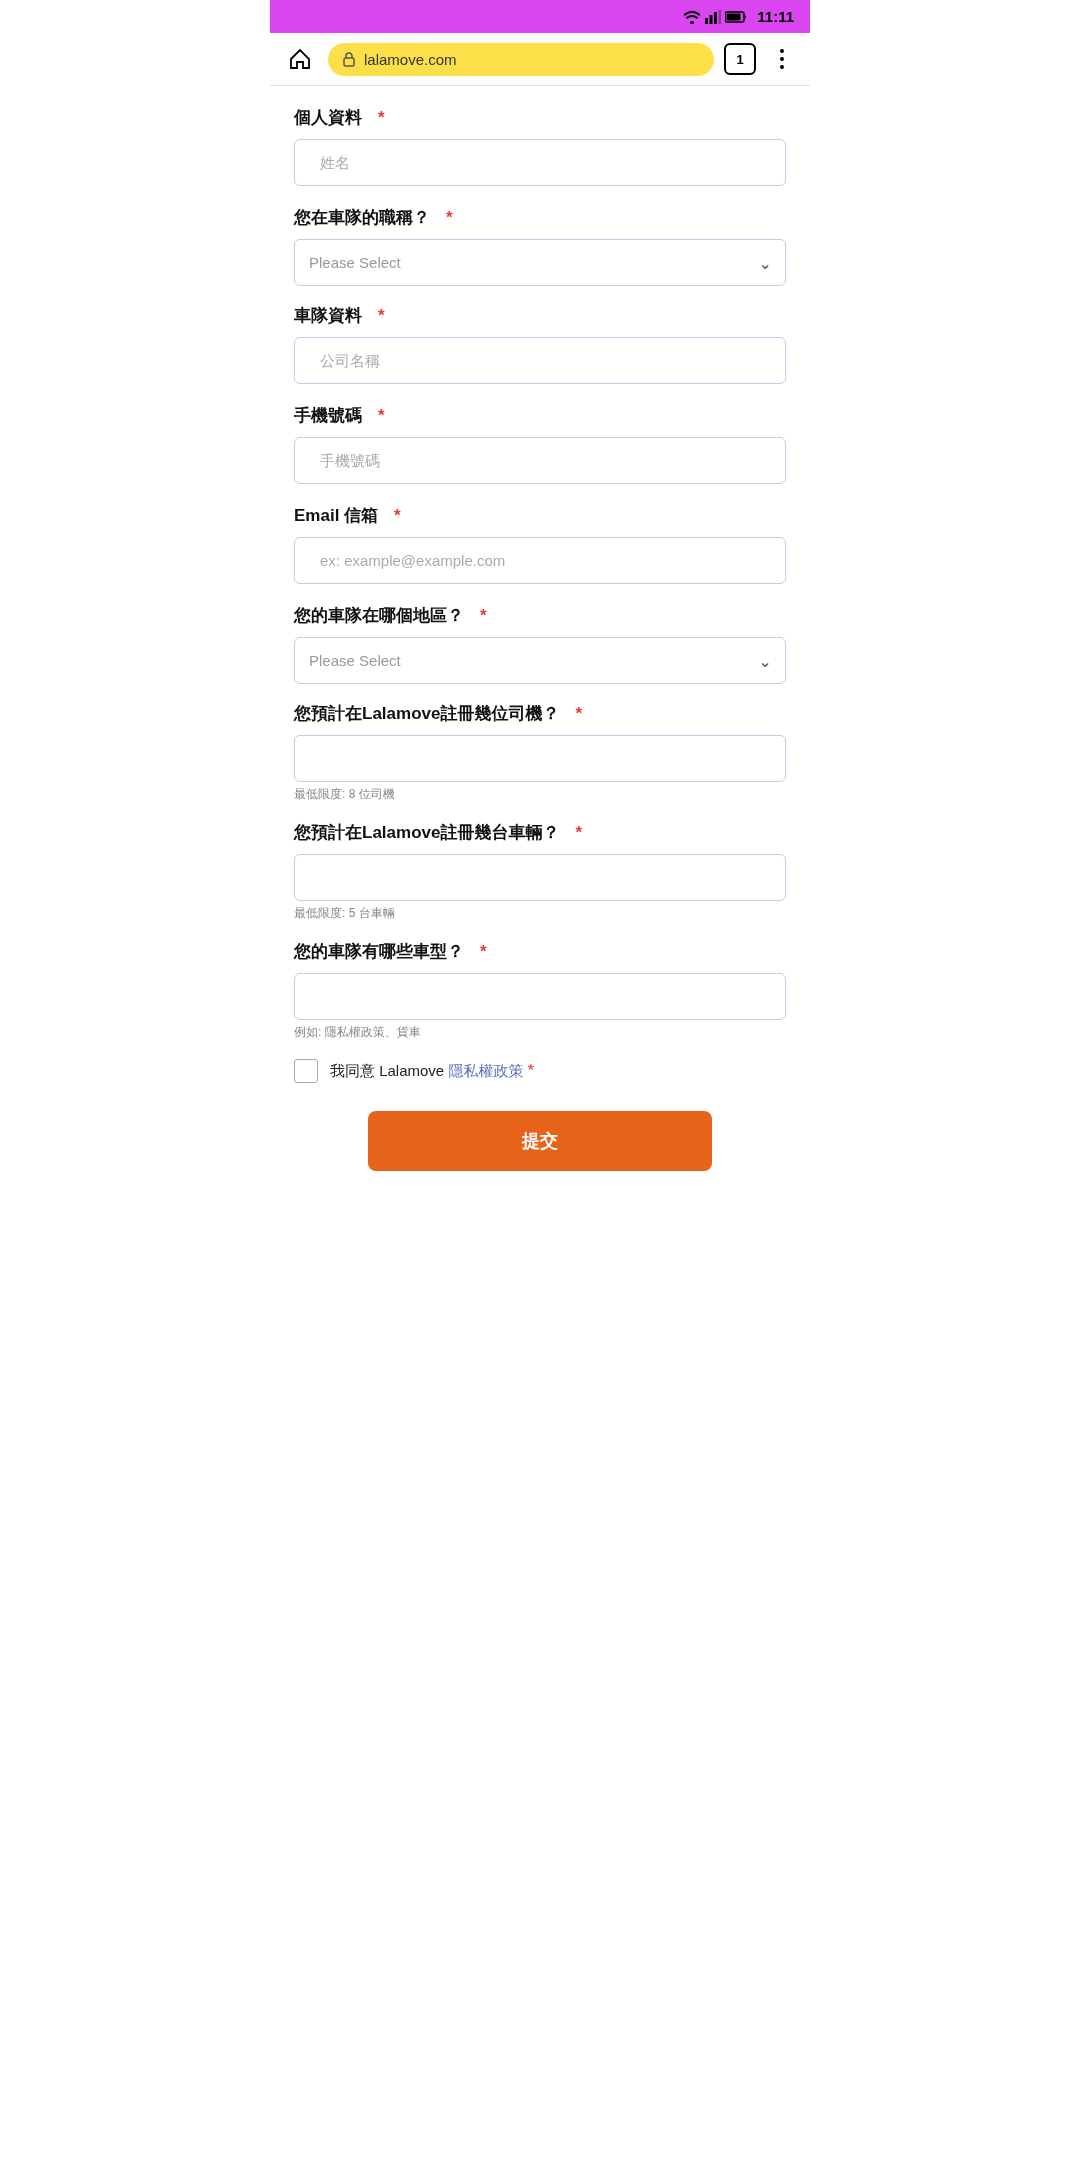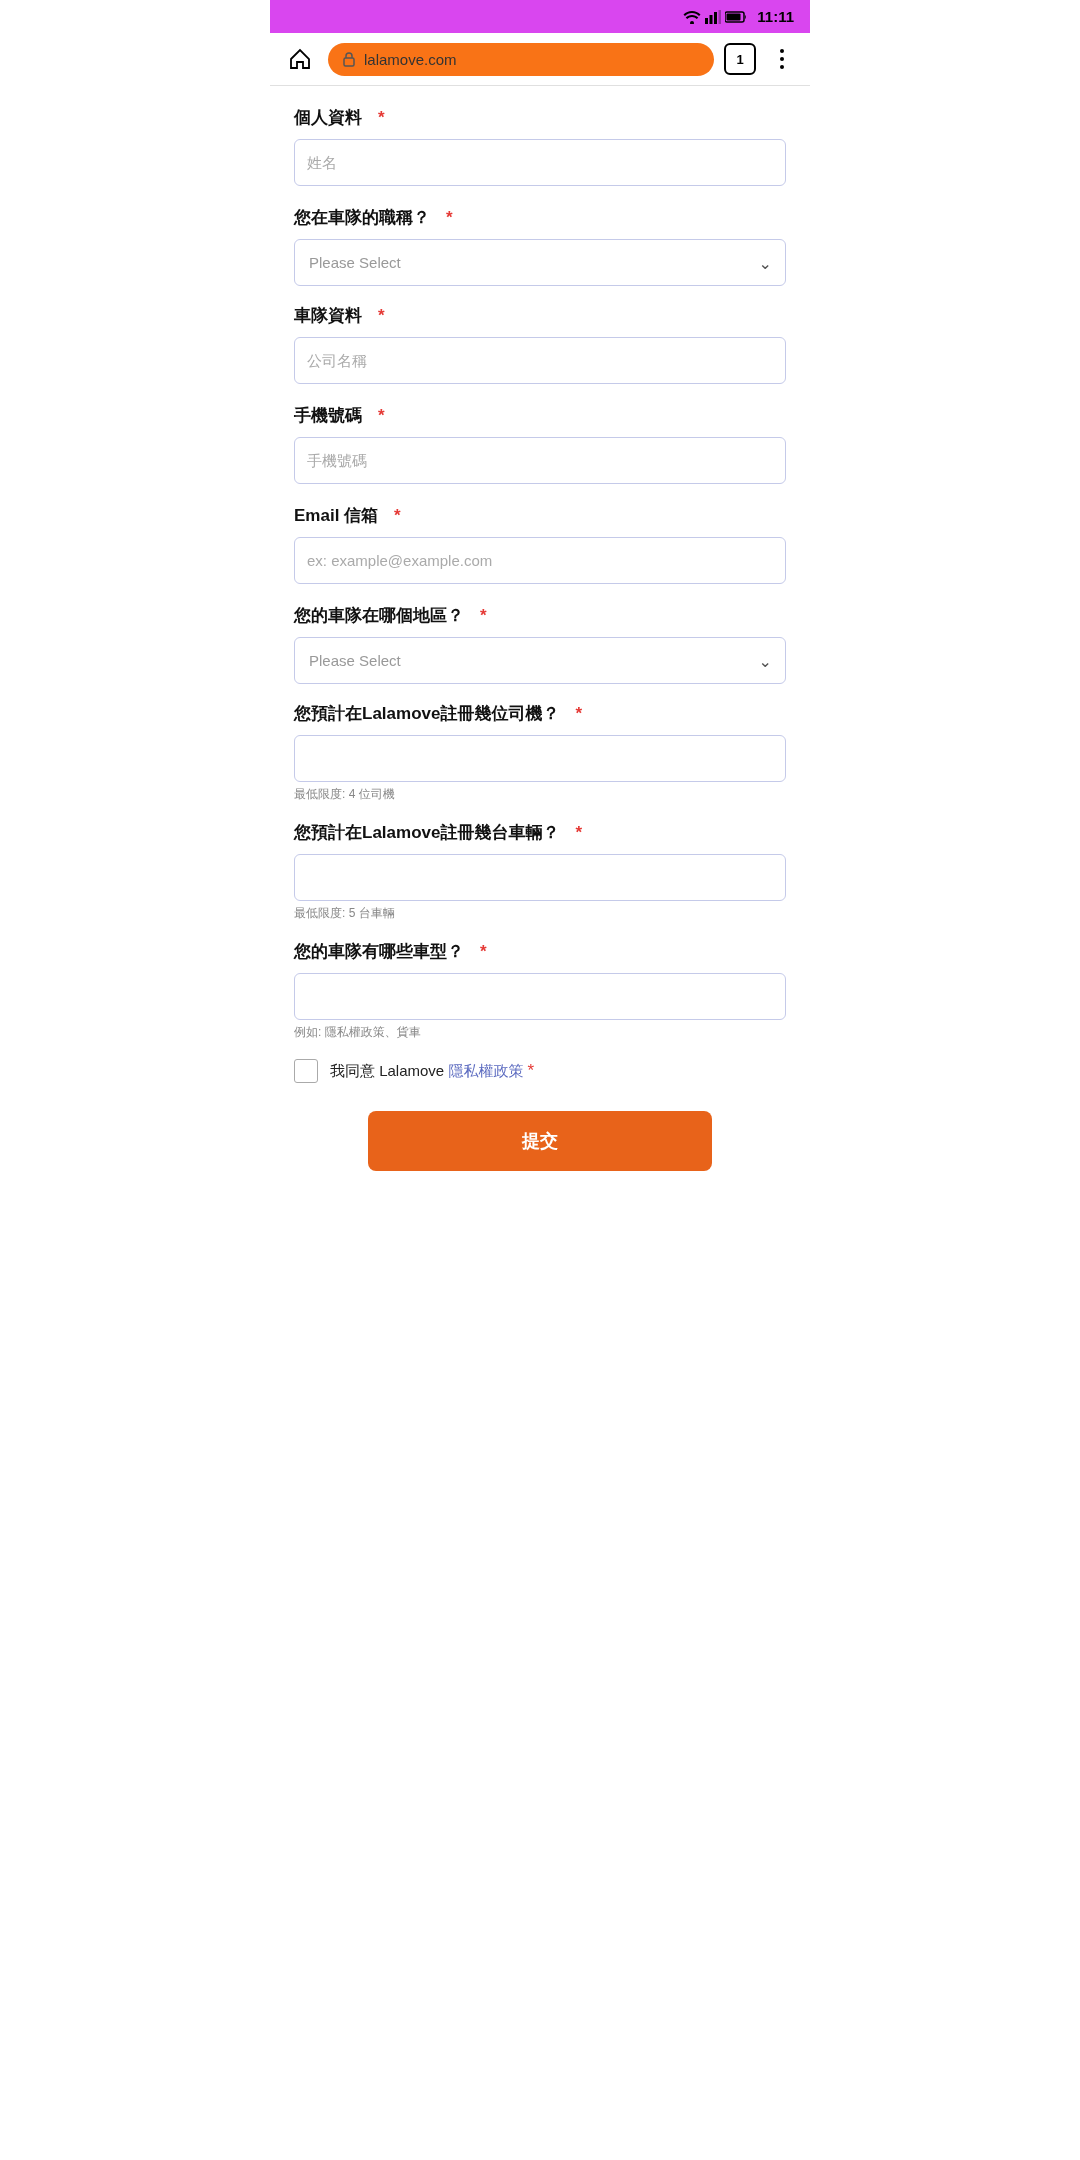--- a/index.html
+++ b/index.html
@@ -46,21 +46,21 @@
     .browser-home-btn {
       width: 36px;
       height: 36px;
       display: flex;
       align-items: center;
       justify-content: center;
       cursor: pointer;
     }
     .browser-address-bar {
       flex: 1;
-      background: #f97316;
+      background: #fde047;
       border-radius: 20px;
       display: flex;
       align-items: center;
       padding: 8px 14px;
       gap: 8px;
     }
     .browser-address-bar span {
       font-size: 15px;
       color: #333;
     }
@@ -110,21 +110,21 @@
     }
     .required-star {
       color: #e53935;
       font-size: 17px;
     }
 
     .form-input {
       width: 100%;
       border: 1.5px solid #c5cae9;
       border-radius: 6px;
-      padding: 14px 12px;
+      padding: 14px 25px;
       font-size: 15px;
       color: #999;
       outline: none;
       background: #fff;
       appearance: none;
       -webkit-appearance: none;
       margin-bottom: 18px;
     }
     .form-input::placeholder {
       color: #aaa;
@@ -319,21 +319,21 @@
       <span class="chevron-icon">⌄</span>
     </div>
   </div>
 
   <div class="form-group">
     <div class="section-label">
       <span>您預計在Lalamove註冊幾位司機？</span>
       <span class="required-star">*</span>
     </div>
     <input class="form-input" type="number" style="">
-    <div class="hint-text">最低限度: 4 位司機</div>
+    <div class="hint-text">最低限度: 8 位司機</div>
   </div>
 
   <div class="form-group">
     <div class="section-label">
       <span>您預計在Lalamove註冊幾台車輛？</span>
       <span class="required-star">*</span>
     </div>
     <input class="form-input" type="number" style="">
     <div class="hint-text">最低限度: 5 台車輛</div>
   </div>

